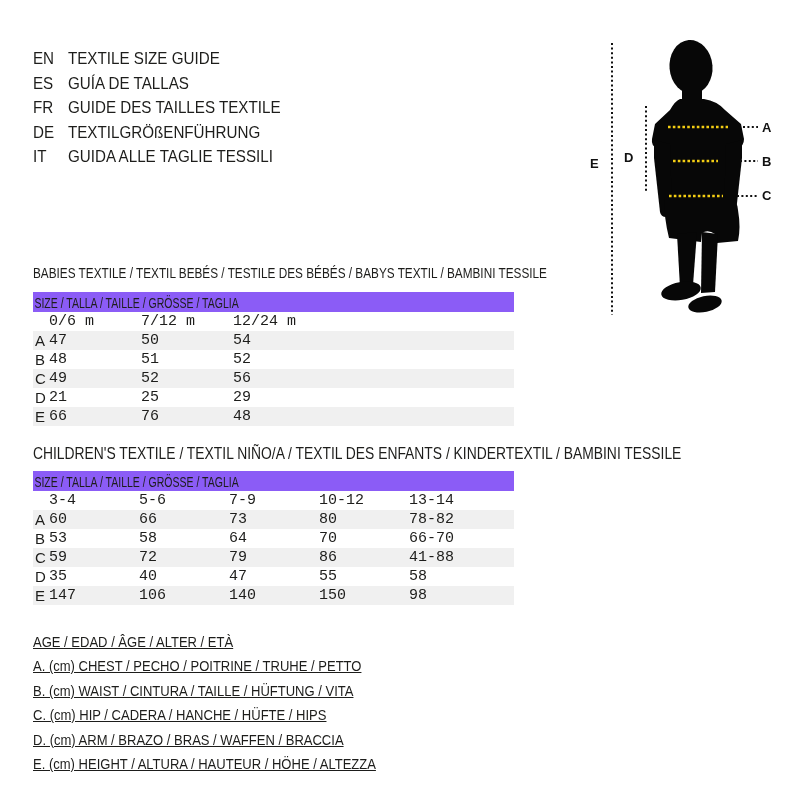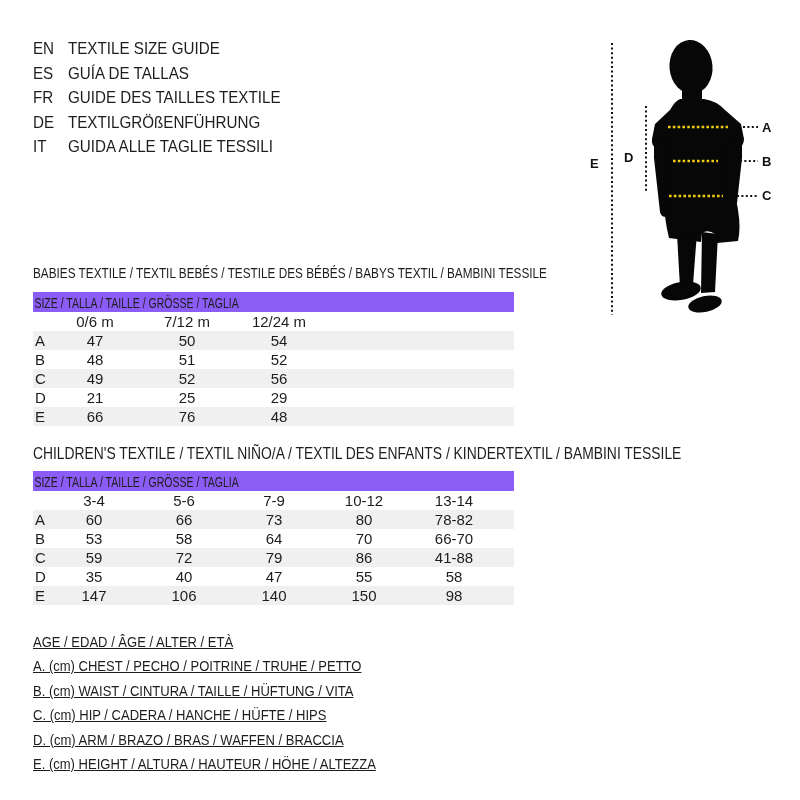--- a/index.html
+++ b/index.html
@@ -5,41 +5,41 @@
 <style>
   html,body{margin:0;padding:0;background:#ffffff;}
   body{
     width:800px;height:800px;position:relative;overflow:hidden;
     font-family:"Liberation Sans","DejaVu Sans",sans-serif;
     color:#1d1d1b;-webkit-font-smoothing:antialiased;
   }
   .abs{position:absolute;}
 
   
-  .langs{left:33px;top:36px;}
+  .langs{left:33px;top:46px;}
   .lang-row{display:flex;line-height:24.6px;font-size:16.5px;
             transform:scaleX(0.92);transform-origin:0 0;white-space:nowrap;}
   .lang-code{width:38px;flex:0 0 38px;}
 
   
   .sec-title{white-space:nowrap;font-size:15.5px;transform-origin:0 50%;}
   .babies-title{left:33px;top:264px;transform:scaleX(0.76);}
   .children-title{left:33px;top:444px;font-size:16.5px;transform:scaleX(0.84);}
 
   
   .table{width:481px;}
   .babies-table{left:33px;top:292px;--n:3;--w:92px;}
   .children-table{left:33px;top:471px;--n:5;--w:90px;}
   .t-bar{height:20px;background:#8b5cf6;display:flex;align-items:center;overflow:hidden;}
   .t-bar .t-bar-text{font-size:15px;transform:scaleX(0.70);transform-origin:0 50%;
                      white-space:nowrap;padding-left:2px;}
   .t-head,.t-row{display:grid;grid-template-columns:16px repeat(var(--n),var(--w));
                  height:19px;align-items:center;}
   .t-row.stripe{background:#f0f0f0;}
-  .t-cell{text-align:center;font-size:15px;}
+  .t-cell{font-size:15px;font-family:Liberation Mono, monospace;}
   .t-lab{text-align:left;font-size:15px;padding-left:2px;}
 
   
   .legend{left:33px;top:630px;text-decoration:underline;}
   .legend-line{line-height:24.4px;font-size:15.5px;white-space:nowrap;
                transform:scaleX(0.84);transform-origin:0 0;}
 
   
   .figure{left:580px;top:28px;width:210px;height:300px;}
   .figure svg{display:block;}

